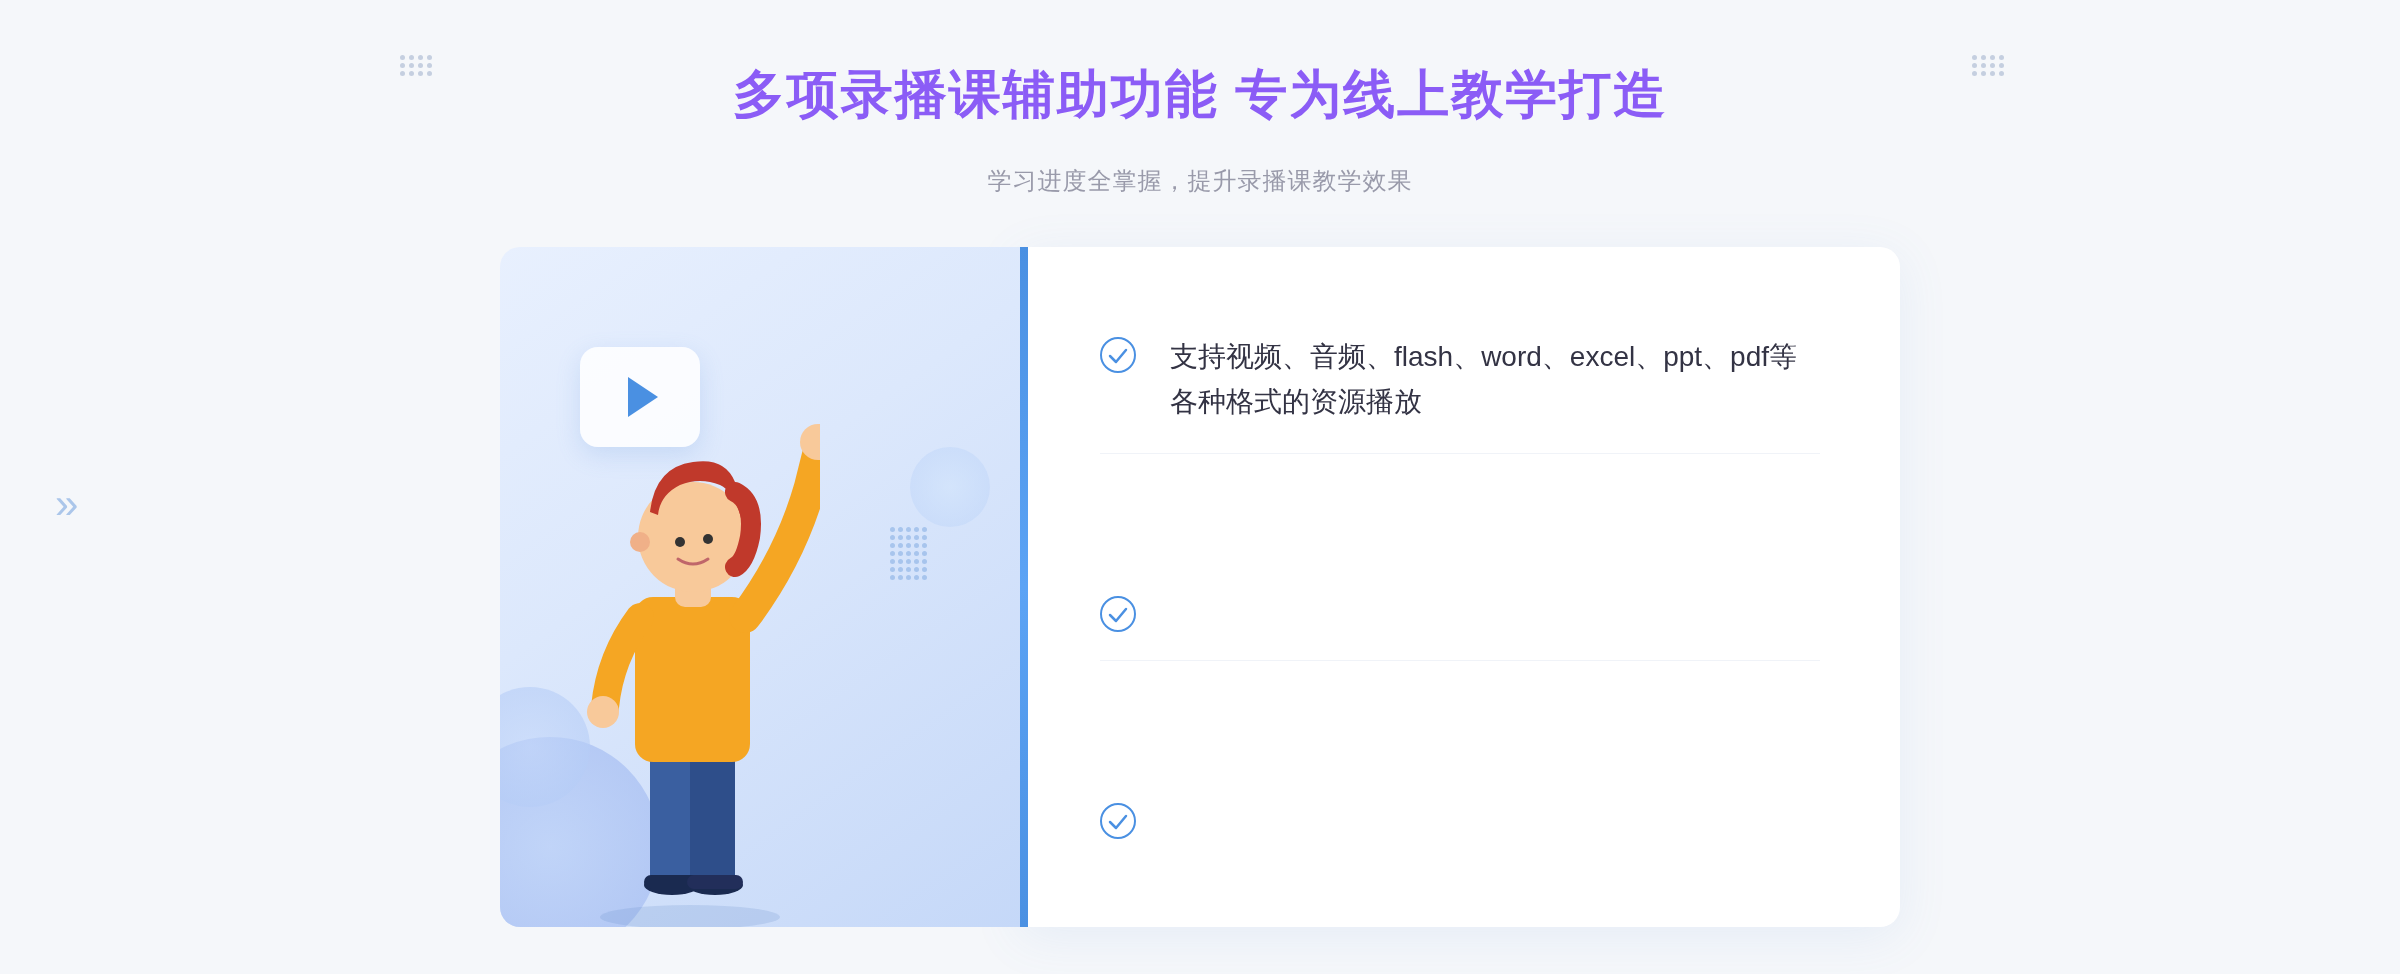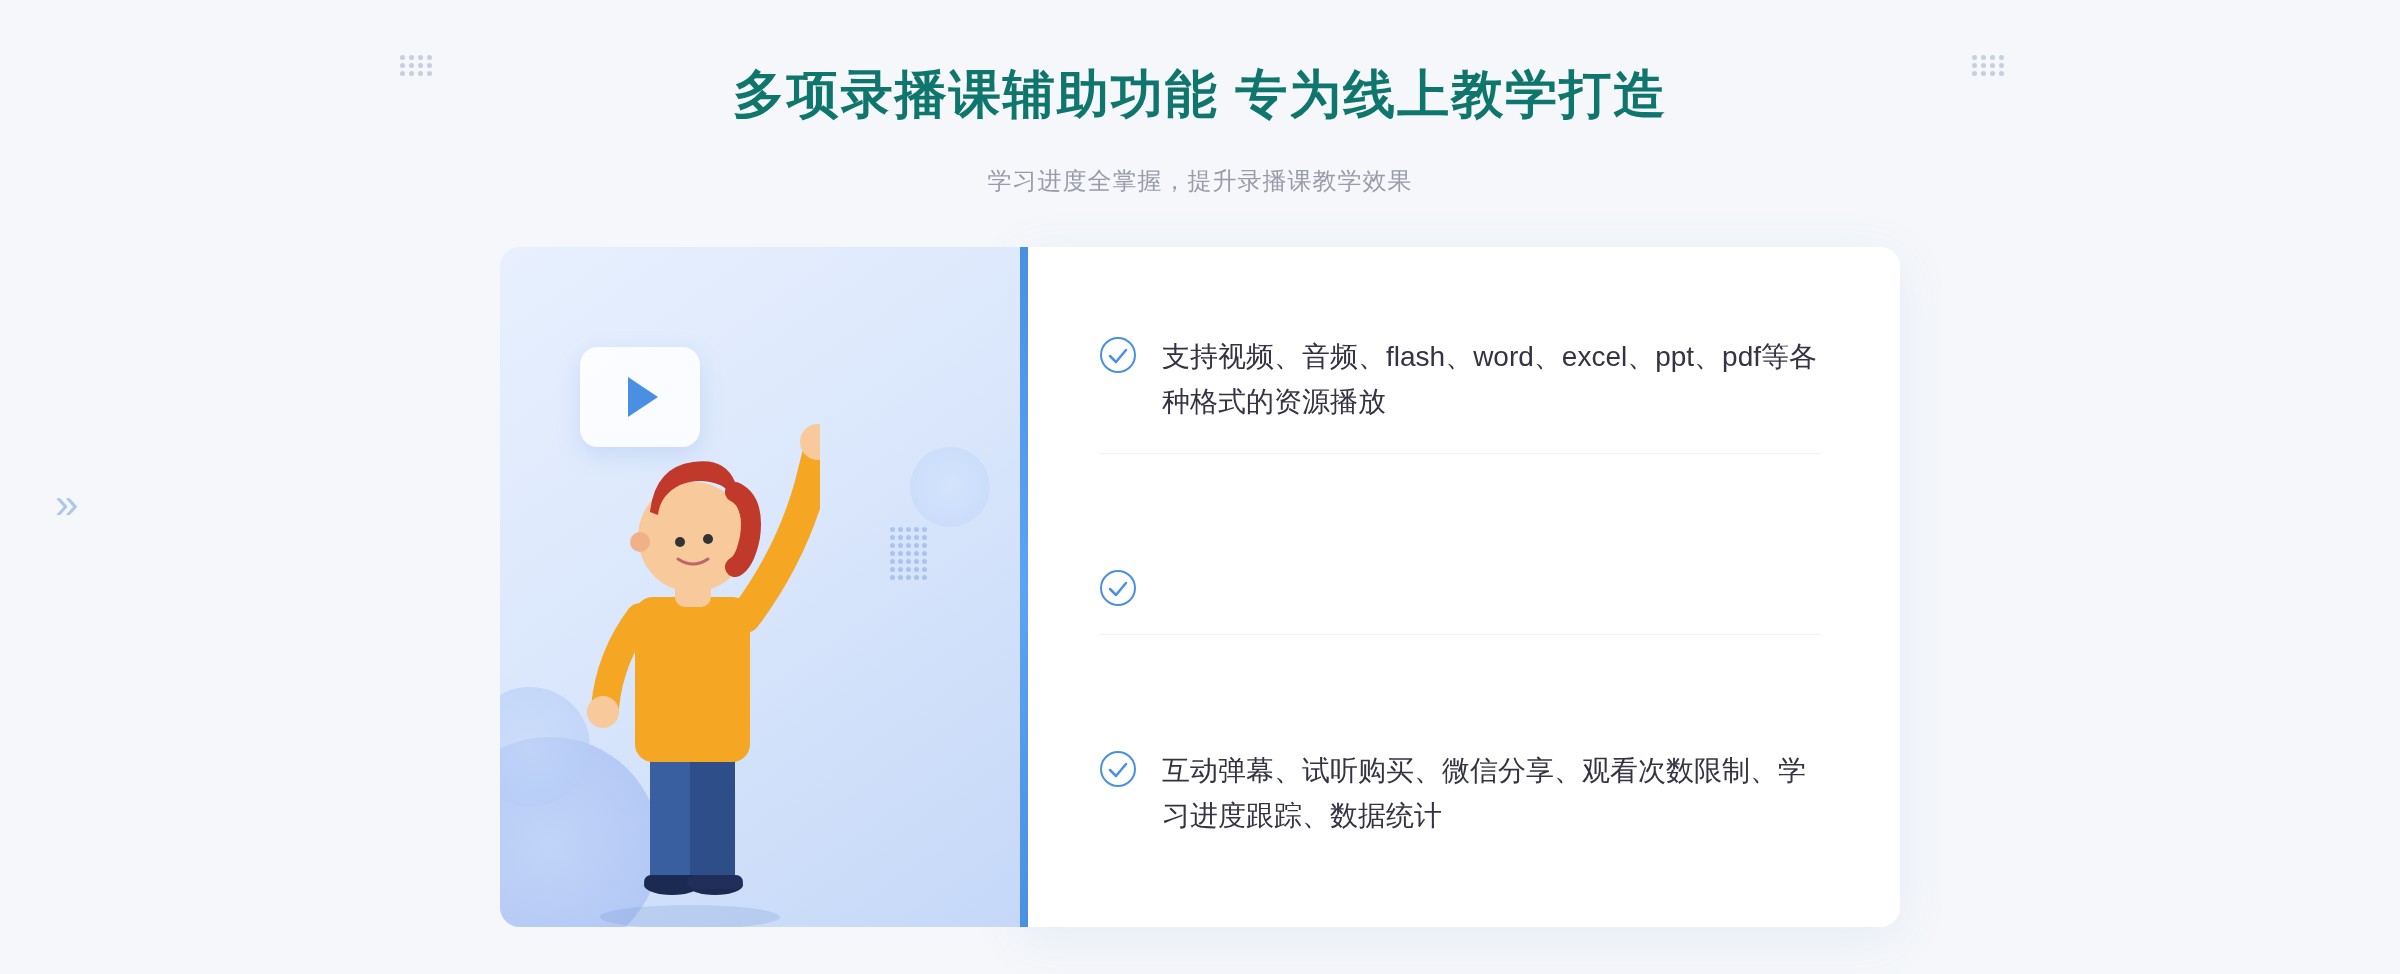--- a/index.html
+++ b/index.html
@@ -61,21 +61,21 @@
     }
 
     .header-section {
       text-align: center;
       margin-bottom: 50px;
     }
 
     .main-title {
       font-size: 52px;
       font-weight: 700;
-      color: #0f766e;
+      color: #8b5cf6;
       letter-spacing: 2px;
       margin-bottom: 16px;
     }
 
     .sub-title {
       font-size: 24px;
       color: #999aaa;
       font-weight: 400;
       letter-spacing: 1px;
       margin-top: 35px;
@@ -208,21 +208,21 @@
       top: 0;
       bottom: 0;
       width: 8px;
       background: linear-gradient(to bottom, #4a90e2, #5ba3f5, #4a90e2);
       border-radius: 0;
     }
 
     .feature-item {
       display: flex;
       align-items: flex-start;
-      gap: 26px;
+      gap: 34px;
       padding: 28px 0;
       border-bottom: 1px solid #f0f3f8;
     }
 
     .feature-item:last-child {
       border-bottom: none;
     }
 
     .check-icon {
       width: 36px;
@@ -411,21 +411,20 @@
           <circle cx="18" cy="18" r="17" fill="none" stroke="#4a90e2" stroke-width="2"></circle>
           <polyline points="10,19 16,25 26,13" fill="none" stroke="#4a90e2" stroke-width="2.5" stroke-linecap="round" stroke-linejoin="round"></polyline>
         </svg>
       </div>
 
       <div class="feature-item">
         <svg class="check-icon" viewBox="0 0 36 36" xmlns="http://www.w3.org/2000/svg">
           <circle cx="18" cy="18" r="17" fill="none" stroke="#4a90e2" stroke-width="2"></circle>
           <polyline points="10,19 16,25 26,13" fill="none" stroke="#4a90e2" stroke-width="2.5" stroke-linecap="round" stroke-linejoin="round"></polyline>
         </svg>
-        <span class="feature-text">互动弹幕、试听购买、微信分享、观看次数限制、学习进度跟踪、数据统计</span>
       </div>
 
     </div>
 
   </div>
 
   <div class="outer-left-arrow">»</div>
 
 </div>
 

